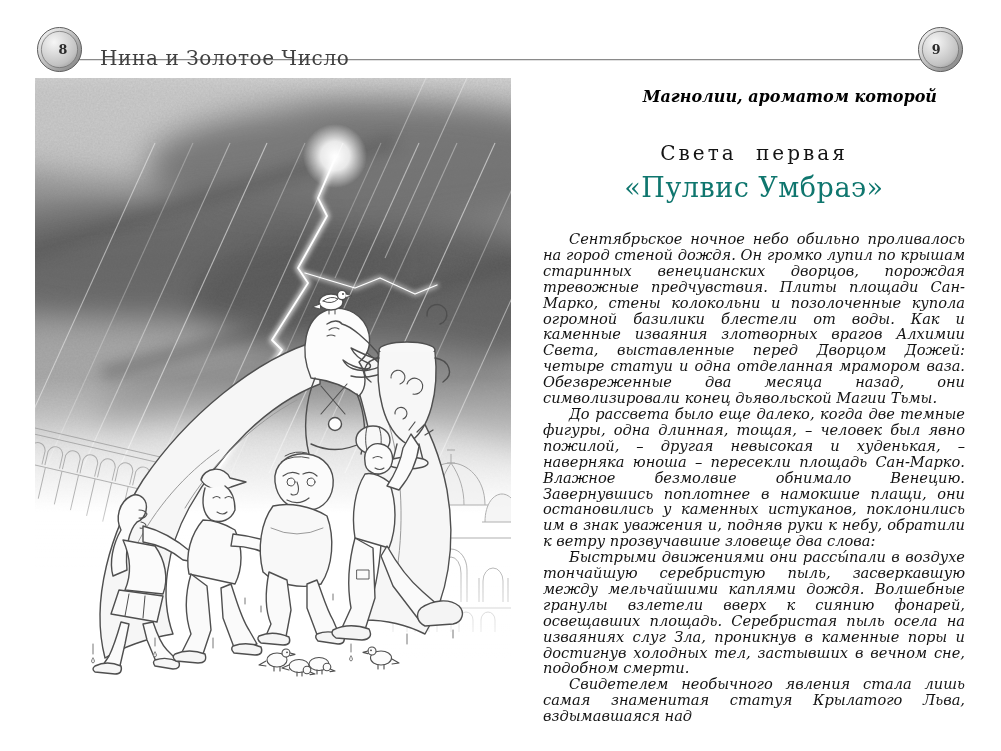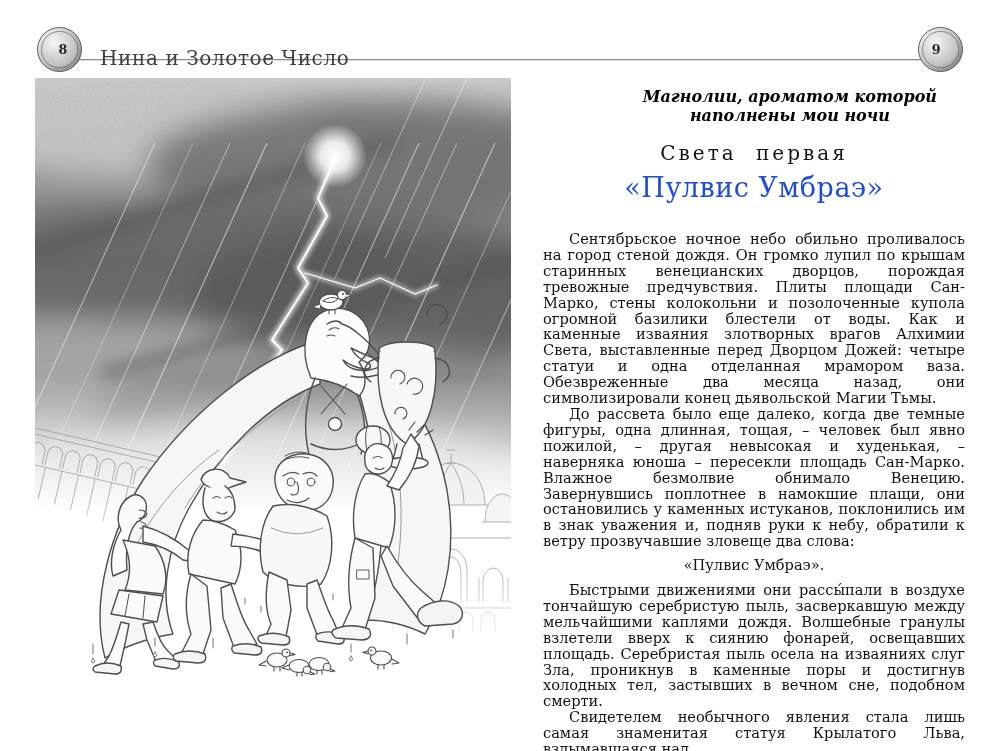--- a/index.html
+++ b/index.html
@@ -16,25 +16,25 @@
   
   .illustration{position:absolute;left:35px;top:78px;width:476px;height:640px;}
   .illustration svg{display:block;width:100%;height:100%;}
   
   .right-page{position:absolute;left:543px;top:0;width:422px;height:751px;}
   .epigraph{position:absolute;top:88px;right:28px;text-align:center;
             font-style:italic;font-weight:bold;font-size:16px;line-height:18.5px;color:#000000;}
   .chapter-heading{position:absolute;top:141px;left:0;width:100%;text-align:center;
             font-size:20px;letter-spacing:3px;word-spacing:10px;color:#141414;}
   .chapter-title{position:absolute;top:172px;left:0;width:100%;text-align:center;
-            font-size:27px;letter-spacing:.5px;color:#1d4ed8;}
+            font-size:27px;letter-spacing:.5px;color:#0f766e;}
   .body-text{position:absolute;top:231px;left:0;width:422px;
             font-size:14.6px;line-height:15.9px;text-align:justify;color:#131313;
             hyphens:auto;-webkit-hyphens:auto;}
-  .body-text p{margin:0;text-indent:26px;}
+  .body-text p{margin:0;text-indent:26px;font-style:italic;}
   .body-text p.incantation{text-indent:0;text-align:center;margin:8px 0 9px 0;}
 </style>
 </head>
 <body>
 
 <div class="spread">
 
   <div class="head-rule"></div>
 
   <div class="medallion left">
@@ -324,26 +324,24 @@
           <path d="M418,552 v8"></path>
           <path d="M210,520 v6 M226,528 v6 M298,516 v6"></path>
         </g>
       </g>
     </svg>
   </div>
 
   <div class="right-page">
     <div class="epigraph">
       <div>Магнолии, ароматом которой</div>
-      <div>наполнены мои ночи</div>
     </div>
     <div class="chapter-heading">Света первая</div>
     <div class="chapter-title">«Пулвис Умбраэ»</div>
     <div class="body-text">
       <p>Сентябрьское ночное небо обильно проливалось на город стеной дождя. Он громко лупил по крышам старинных венецианских дворцов, порождая тревожные предчувствия. Плиты площади Сан-Марко, стены колокольни и позолоченные купола огромной базилики блестели от воды. Как и каменные изваяния злотворных врагов Алхимии Света, выставленные перед Дворцом Дожей: четыре статуи и одна отделанная мрамором ваза. Обезвреженные два месяца назад, они символизировали конец дьявольской Магии Тьмы.</p>
       <p>До рассвета было еще далеко, когда две темные фигуры, одна длинная, тощая, – человек был явно пожилой, – другая невысокая и худенькая, – наверняка юноша – пересекли площадь Сан-Марко. Влажное безмолвие обнимало Венецию. Завернувшись поплотнее в намокшие плащи, они остановились у каменных истуканов, поклонились им в знак уважения и, подняв руки к небу, обратили к ветру прозвучавшие зловеще два слова:</p>
-      <p class="incantation">«Пулвис Умбраэ».</p>
       <p>Быстрыми движениями они рассы́пали в воздухе тончайшую серебристую пыль, засверкавшую между мельчайшими каплями дождя. Волшебные гранулы взлетели вверх к сиянию фонарей, освещавших площадь. Серебристая пыль осела на изваяниях слуг Зла, проникнув в каменные поры и достигнув холодных тел, застывших в вечном сне, подобном смерти.</p>
       <p>Свидетелем необычного явления стала лишь самая знаменитая статуя Крылатого Льва, вздымавшаяся над</p>
     </div>
   </div>
 
 </div>
 
 </body></html>

